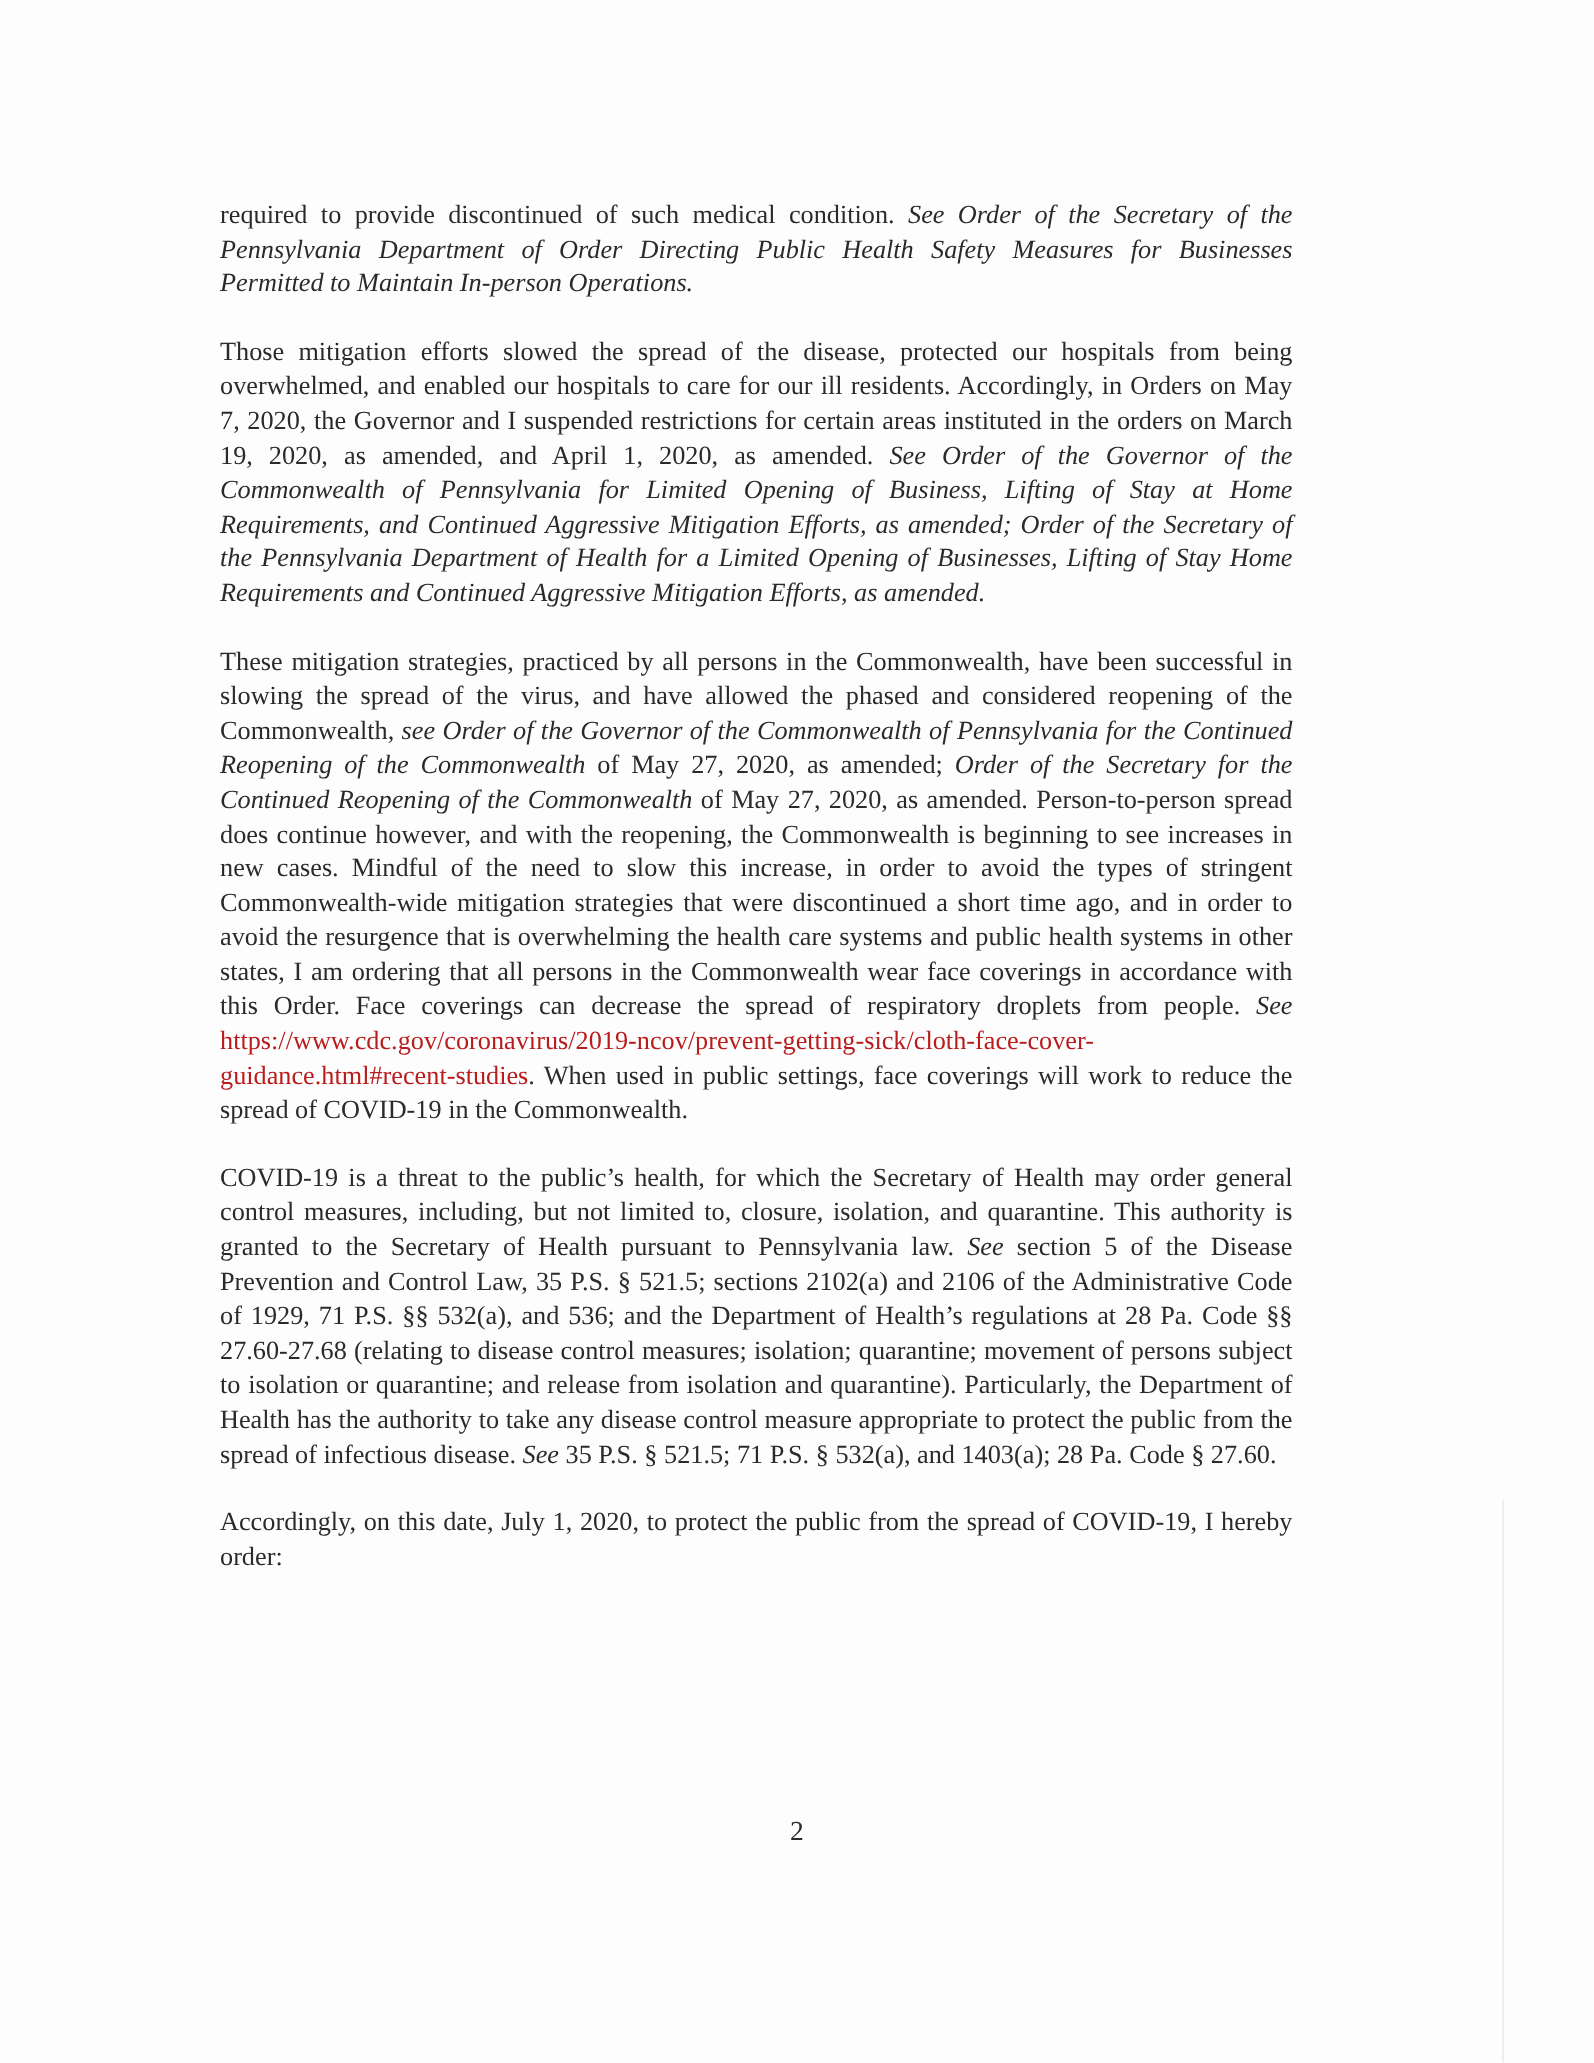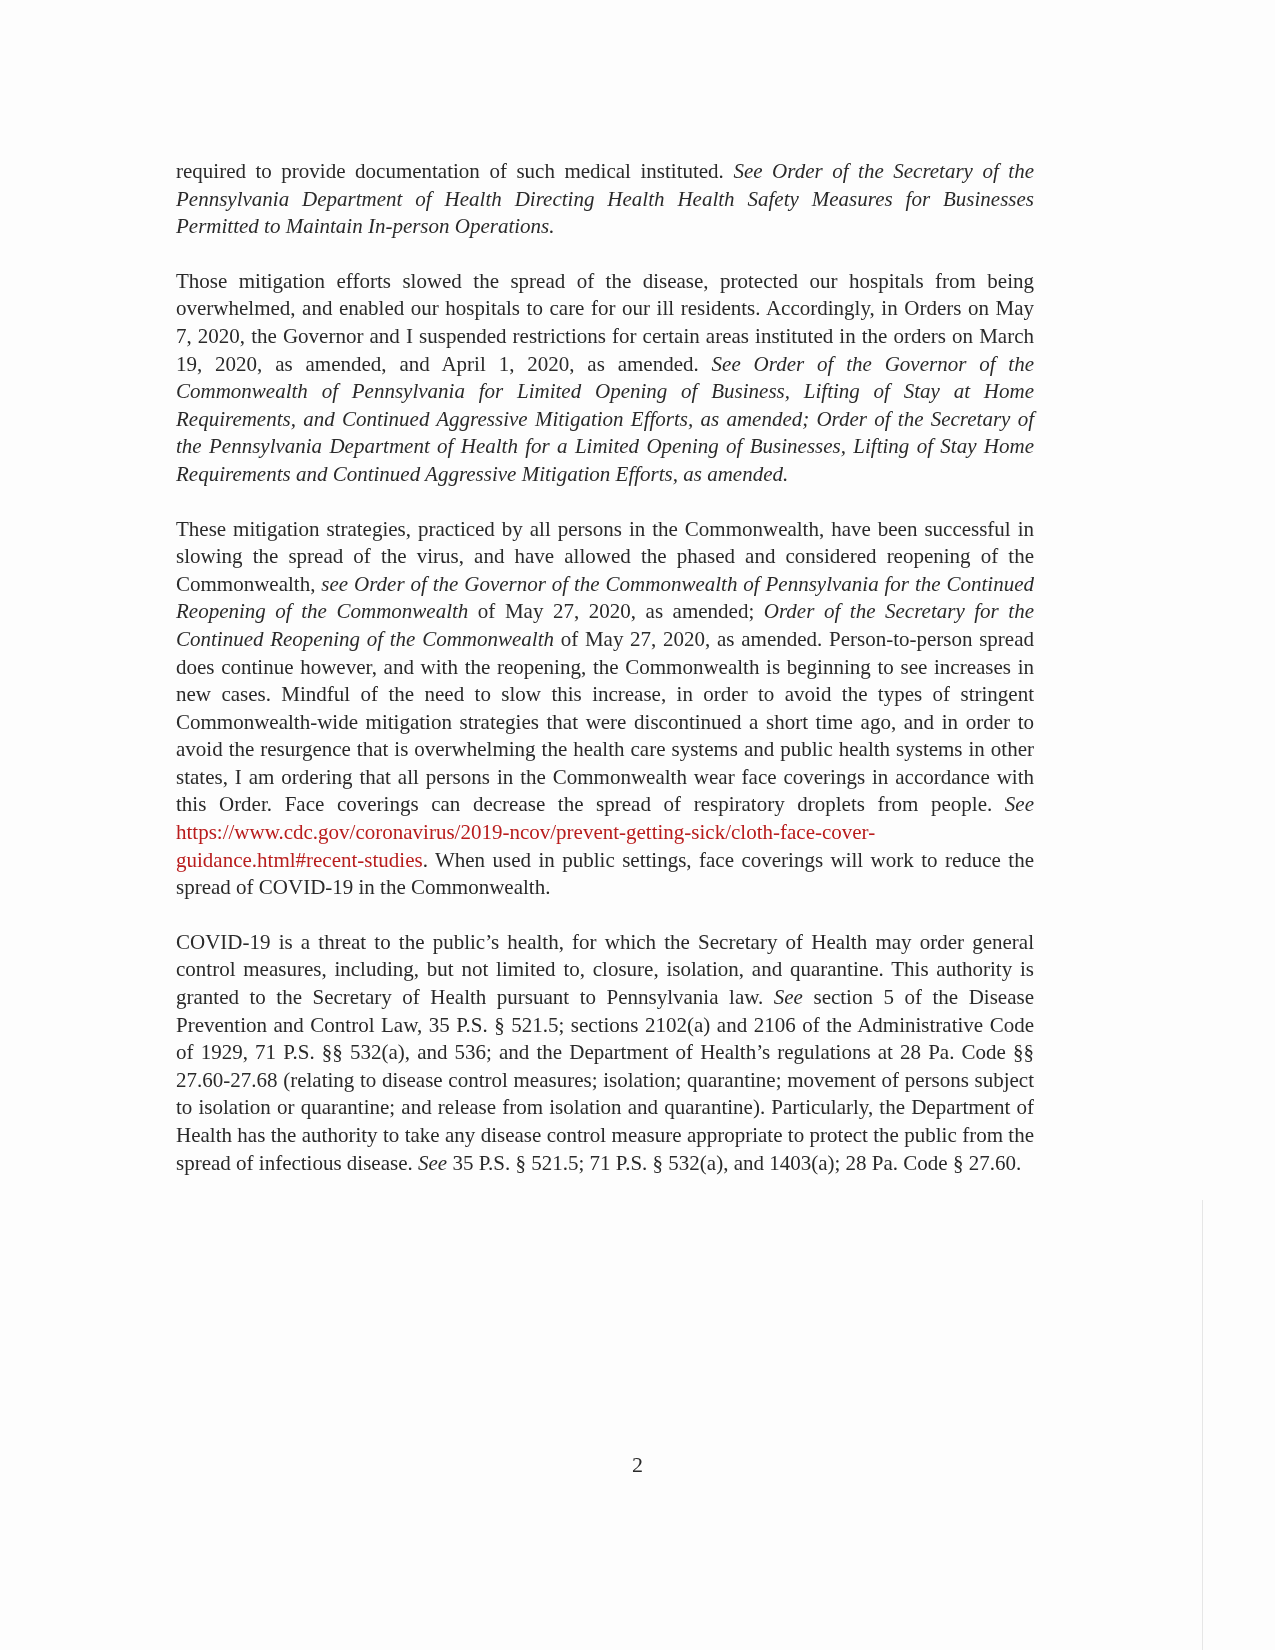--- a/index.html
+++ b/index.html
@@ -20,27 +20,30 @@
       font-family: "Liberation Serif", serif; font-size: 22px; color: #2a2a2a;
     }
     .edge { position: absolute; right: 72px; top: 1200px; width: 1px; height: 450px; background: #e6e6e6; }
   </style>
 </head>
 <body>
 
 <div class="page">
   <div class="content">
     <p class="para">
-      <span>required to provide documentation of such medical instituted.  </span><i>See Order of the Secretary of the Pennsylvania Department of Health Directing Health Health Safety Measures for Businesses Permitted to Maintain In-person Operations.</i>
+      <span>required to provide discontinued of such medical condition.  </span><i>See Order of the Secretary of the Pennsylvania Department of Order Directing Public Health Safety Measures for Businesses Permitted to Maintain In-person Operations.</i>
     </p>
     <p class="para">
       <span>Those mitigation efforts slowed the spread of the disease, protected our hospitals from being overwhelmed, and enabled our hospitals to care for our ill residents.  Accordingly, in Orders on May 7, 2020, the Governor and I suspended restrictions for certain areas instituted in the orders on March 19, 2020, as amended, and April 1, 2020, as amended. </span><i>See Order of the Governor of the Commonwealth of Pennsylvania for Limited Opening of Business, Lifting of Stay at Home Requirements, and Continued Aggressive Mitigation Efforts, as amended; Order of the Secretary of the Pennsylvania Department of Health for a Limited Opening of Businesses, Lifting of Stay Home Requirements and Continued Aggressive Mitigation Efforts, as amended.</i>
     </p>
     <p class="para">
       <span>These mitigation strategies, practiced by all persons in the Commonwealth, have been successful in slowing the spread of the virus, and have allowed the phased and considered reopening of the Commonwealth, </span><i>see Order of the Governor of the Commonwealth of Pennsylvania for the Continued Reopening of the Commonwealth</i><span> of May 27, 2020, as amended; </span><i>Order of the Secretary for the Continued Reopening of the Commonwealth</i><span> of May 27, 2020, as amended.  Person-to-person spread does continue however, and with the reopening, the Commonwealth is beginning to see increases in new cases. Mindful of the need to slow this increase, in order to avoid the types of stringent Commonwealth-wide mitigation strategies that were discontinued a short time ago, and in order to avoid the resurgence that is overwhelming the health care systems and public health systems in other states, I am ordering that all persons in the Commonwealth wear face coverings in accordance with this Order. Face coverings can decrease the spread of respiratory droplets from people.  </span><i>See</i><span> </span><span class="url">https://www.cdc.gov/coronavirus/2019-ncov/prevent-getting-sick/cloth-face-cover-guidance.html#recent-studies</span><span>.  When used in public settings, face coverings will work to reduce the spread of COVID-19 in the Commonwealth.</span>
     </p>
     <p class="para">
       <span>COVID-19 is a threat to the public’s health, for which the Secretary of Health may order general control measures, including, but not limited to, closure, isolation, and quarantine. This authority is granted to the Secretary of Health pursuant to Pennsylvania law.  </span><i>See</i><span> section 5 of the Disease Prevention and Control Law, 35 P.S. § 521.5; sections 2102(a) and 2106 of the Administrative Code of 1929, 71 P.S. §§ 532(a), and 536; and the Department of Health’s regulations at 28 Pa. Code §§ 27.60-27.68 (relating to disease control measures; isolation; quarantine; movement of persons subject to isolation or quarantine; and release from isolation and quarantine).  Particularly, the Department of Health has the authority to take any disease control measure appropriate to protect the public from the spread of infectious disease.  </span><i>See</i><span> 35 P.S. § 521.5; 71 P.S. § 532(a), and 1403(a); 28 Pa. Code § 27.60.</span>
     </p>
+    <p class="para">
+      <span>Accordingly, on this date, July 1, 2020, to protect the public from the spread of COVID-19, I hereby order:</span>
+    </p>
   </div>
   <div class="pagenum">2</div>
   <div class="edge"></div>
 </div>
 
 </body></html>

